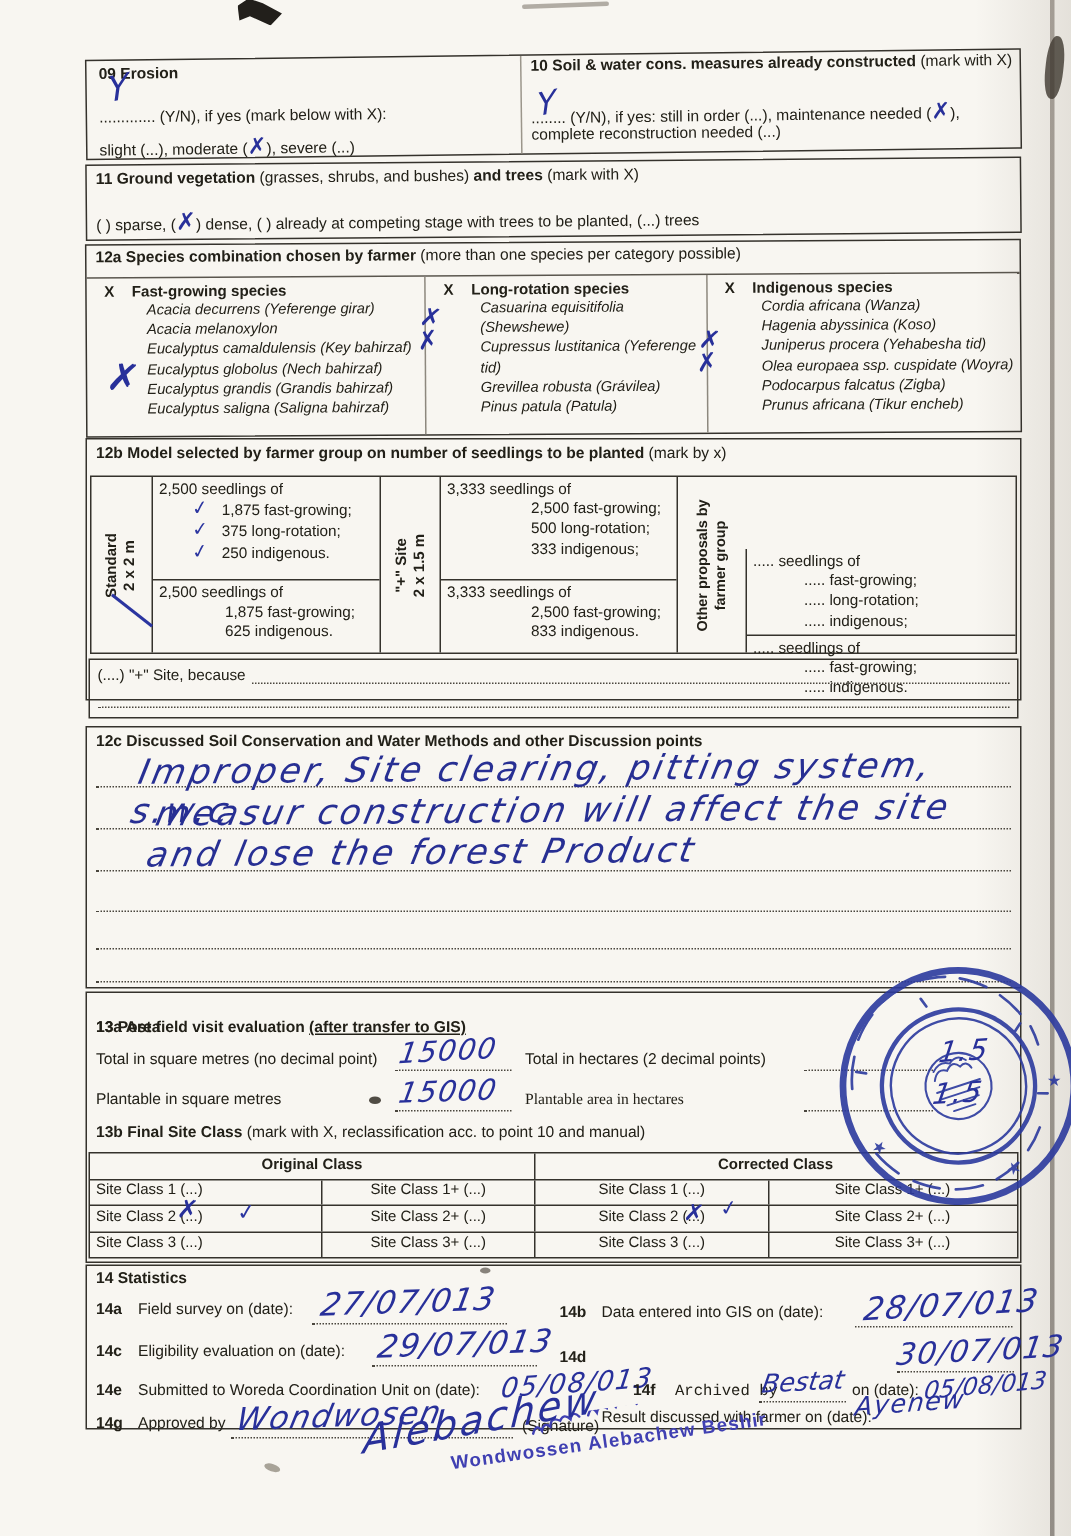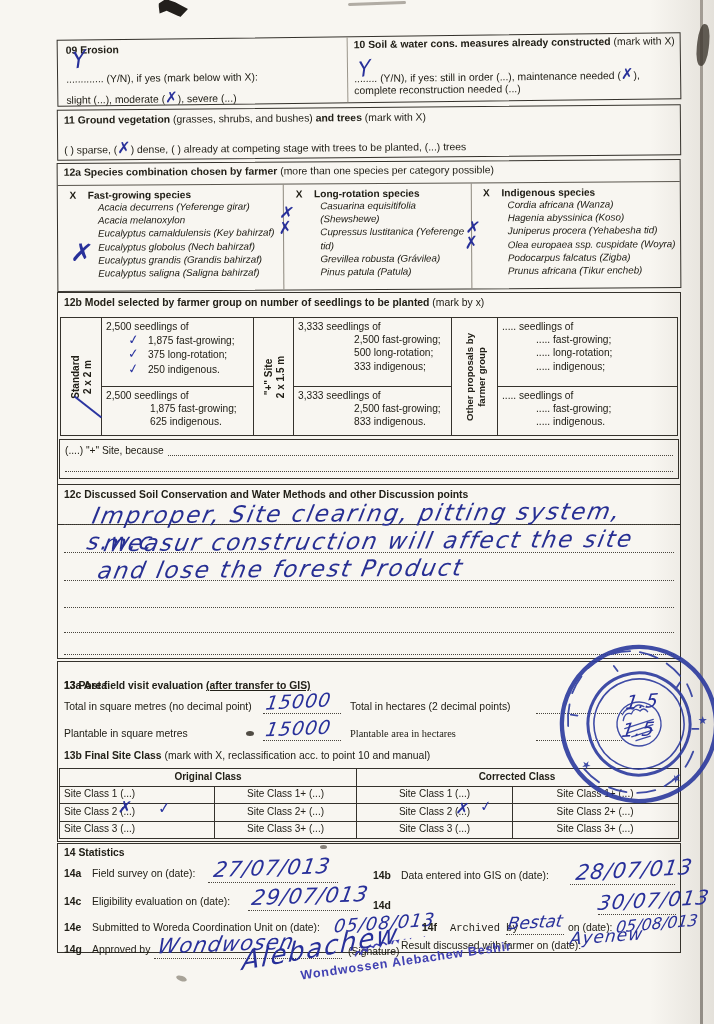--- a/index.html
+++ b/index.html
@@ -130,21 +130,21 @@
     </div>
   </div>
 
   <span class="abs xmark" style="left:13px;top:74px;font-size:26px;transform:rotate(8deg);">✗</span>
   <span class="abs xmark" style="left:222px;top:40px;font-size:17px;transform:rotate(10deg);">✗</span>
   <span class="abs xmark" style="left:220px;top:55px;font-size:17px;transform:rotate(-6deg);">✗</span>
   <span class="abs xmark" style="left:408px;top:56px;font-size:17px;transform:rotate(8deg);">✗</span>
   <span class="abs xmark" style="left:406px;top:71px;font-size:17px;transform:rotate(-5deg);">✗</span>
 </div>
 
-<div class="box" id="boxD" style="left:57px;top:292px;width:624px;height:233px;">
+<div class="box" id="boxD" style="left:57px;top:292px;width:624px;height:175px;">
   <span class="abs t10" style="left:6px;top:4px;"><span class="b">12b Model selected by farmer group on number of seedlings to be planted</span> <span>(mark by x)</span></span>
   <div class="tbl12b">
     <div class="vcol" style="width:40px;">
       <div class="vlab"><span>Standard</span><br><span>2 x 2 m</span></div>
     </div>
     <div class="ccol" style="width:152px;">
       <div class="ccell top">
         <div>2,500 seedlings of</div>
         <div class="ind"><span class="chk" style="font-size:13px;margin-left:-22px;margin-right:9px;transform:rotate(-8deg);display:inline-block;">✓</span><span>1,875 fast-growing;</span></div>
         <div class="ind"><span class="chk" style="font-size:13px;margin-left:-22px;margin-right:9px;transform:rotate(-4deg);display:inline-block;">✓</span><span>375 long-rotation;</span></div>
@@ -169,21 +169,21 @@
       </div>
       <div class="ccell">
         <div>3,333 seedlings of</div>
         <div class="ind2">2,500 fast-growing;</div>
         <div class="ind2">833 indigenous.</div>
       </div>
     </div>
     <div class="vcol" style="width:46px;">
       <div class="vlab" style="font-size:9.6px;"><span>Other proposals by</span><br><span>farmer group</span></div>
     </div>
-    <div class="ccol" style="width:180px;">
+    <div class="ccol" style="width:180px;margin-top:48px;">
       <div class="ccell top">
         <div>..... seedlings of</div>
         <div class="ind3">..... fast-growing;</div>
         <div class="ind3">..... long-rotation;</div>
         <div class="ind3">..... indigenous;</div>
       </div>
       <div class="ccell">
         <div>..... seedlings of</div>
         <div class="ind3">..... fast-growing;</div>
         <div class="ind3">..... indigenous.</div>

